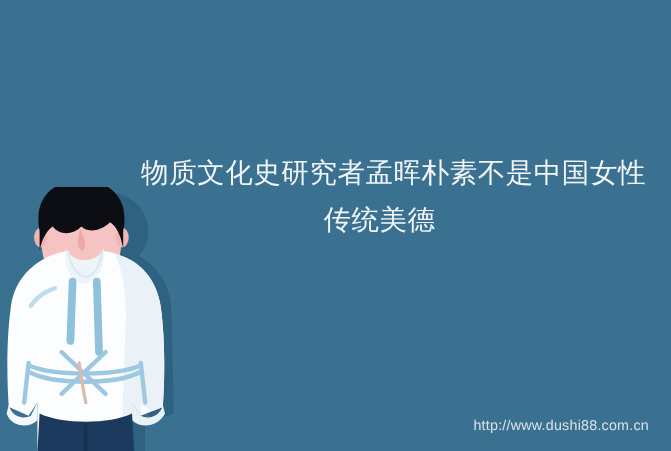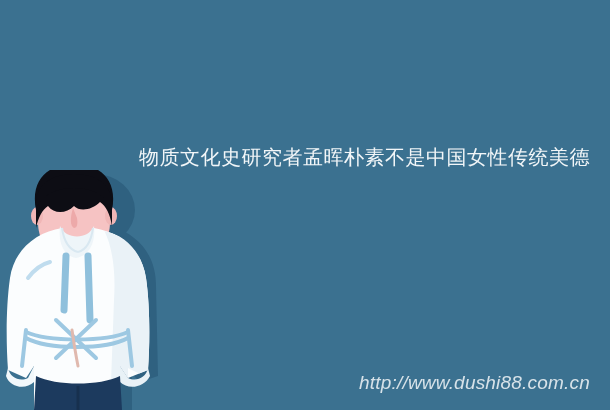--- a/index.html
+++ b/index.html
@@ -20,39 +20,38 @@
     inset: 0;
     background: #3b7190;
   }
   
   #headline {
     position: absolute;
     left: 100px;
     top: 136px;
     width: 490px;
     color: #f2f6f8;
-    font-size: 20px;
+    font-size: 25px;
     line-height: 43px;
     letter-spacing: 0.5px;
     font-weight: 400;
-    text-align: right;
+    text-align: center;
     white-space: normal;
     word-break: break-all;
   }
   
   
   #watermark {
     position: absolute;
     right: 20px;
     bottom: 16px;
     color: rgba(255,255,255,0.80);
-    font-size: 19px;
+    font-size: 13px;
     letter-spacing: 0.2px;
     white-space: nowrap;
-    font-style: italic;
   }
   
   #figure {
     position: absolute;
     left: 0px;
     top: 170px;
     width: 170px;
     height: 240px;
   }
   #figure svg {

